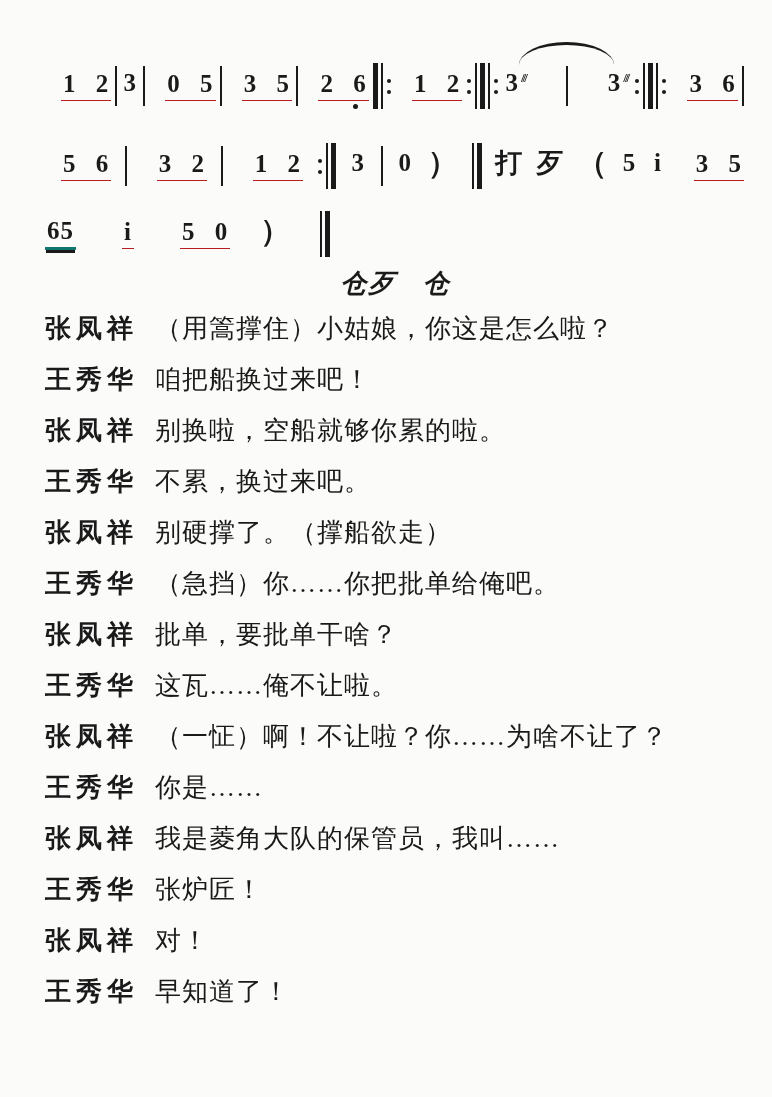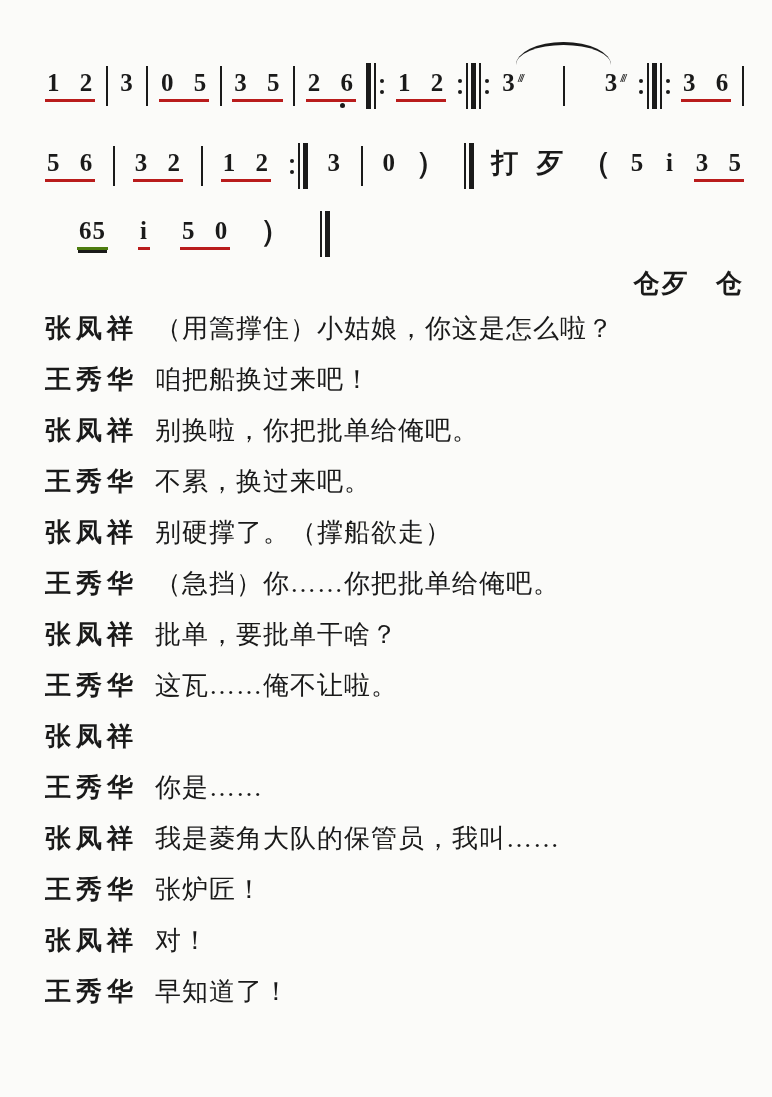--- a/index.html
+++ b/index.html
@@ -16,22 +16,22 @@
   .mline{display:flex;align-items:center;height:52px;}
   .mline-1 .mline{padding-top:26px;justify-content:space-between;}
   .mline-2 .mline{justify-content:space-between;margin-top:28px;font-family:Liberation Serif, serif;}
   .mline-3 .mline{justify-content:flex-start;gap:30px;margin-top:16px;}
   .note{
     font-weight:bold;font-size:25px;line-height:1;white-space:pre;
     word-spacing:12px;letter-spacing:1px;position:relative;
     padding:0 2px 4px 2px;display:inline-block;
   }
   .u0{padding-bottom:7px;}
-  .u1{border-bottom:3px solid #b91c1c;}
-  .u2{border-bottom:3px solid #4d7c0f;box-shadow:0 4px 0 -1px #1a1a1a;margin-left:32px;}
+  .u1{border-bottom:1px solid #b91c1c;margin-left:16px;}
+  .u2{border-bottom:3px solid #0f766e;box-shadow:0 4px 0 -1px #1a1a1a;}
   .dotb::after{
     content:"";position:absolute;bottom:-9px;right:22%;
     width:5px;height:5px;border-radius:50%;background:#1a1a1a;
   }
   .bar{width:2px;height:40px;background:#1a1a1a;flex:0 0 auto;}
   .rbar{display:inline-flex;align-items:center;gap:3px;height:46px;flex:0 0 auto;}
   .rbar i{display:block;}
   .rbar .thin{width:2px;height:46px;background:#1a1a1a;}
   .rbar .thick{width:5px;height:46px;background:#1a1a1a;}
   .rbar .dots{display:flex;flex-direction:column;gap:7px;padding:0 1px;}
@@ -39,21 +39,21 @@
   .trem{font-style:normal;font-size:13px;letter-spacing:-2px;vertical-align:9px;margin-left:2px;}
   .mtext{font-size:27px;font-weight:bold;line-height:1;padding-bottom:6px;}
   .paren{font-size:30px;font-weight:bold;padding-bottom:6px;}
   .tie-wrap{position:relative;display:inline-flex;align-items:center;gap:38px;}
   .tie-wrap::before{
     content:"";position:absolute;left:16px;right:16px;top:-24px;height:20px;
     border-top:3px solid #1a1a1a;border-radius:50% 50% 0 0/100% 100% 0 0;
   }
   .lyrics{font-size:26px;font-weight:bold;margin-top:6px;letter-spacing:2px;}
   .lyrics.right{text-align:right;word-spacing:26px;padding-right:10px;}
-  .lyrics.left{text-align:right;word-spacing:18px;padding-left:2px;}
+  .lyrics.left{text-align:center;word-spacing:18px;padding-left:2px;font-style:italic;}
 
   
   .stage{
     font-size:26px;margin:30px 0 16px 118px;letter-spacing:1px;font-weight:500;
   }
   .dialogue{margin-top:2px;}
   .row{display:flex;align-items:flex-end;margin-bottom:16px;}
   .speaker{
     flex:0 0 110px;font-weight:bold;font-size:26px;letter-spacing:5px;
   }
@@ -170,21 +170,21 @@
     <span class="line">（用篙撑住）小姑娘，你这是怎么啦？</span>
   </div>
 
   <div class="row">
     <span class="speaker">王秀华</span>
     <span class="line">咱把船换过来吧！</span>
   </div>
 
   <div class="row">
     <span class="speaker">张凤祥</span>
-    <span class="line">别换啦，你把批单给俺吧。</span>
+    <span class="line">别换啦，空船就够你累的啦。</span>
   </div>
 
   <div class="row">
     <span class="speaker">王秀华</span>
     <span class="line">不累，换过来吧。</span>
   </div>
 
   <div class="row">
     <span class="speaker">张凤祥</span>
     <span class="line">别硬撑了。（撑船欲走）</span>
@@ -200,20 +200,21 @@
     <span class="line">批单，要批单干啥？</span>
   </div>
 
   <div class="row">
     <span class="speaker">王秀华</span>
     <span class="line">这瓦……俺不让啦。</span>
   </div>
 
   <div class="row">
     <span class="speaker">张凤祥</span>
+    <span class="line">（一怔）啊！不让啦？你……为啥不让了？</span>
   </div>
 
   <div class="row">
     <span class="speaker">王秀华</span>
     <span class="line">你是……</span>
   </div>
 
   <div class="row">
     <span class="speaker">张凤祥</span>
     <span class="line">我是菱角大队的保管员，我叫……</span>

